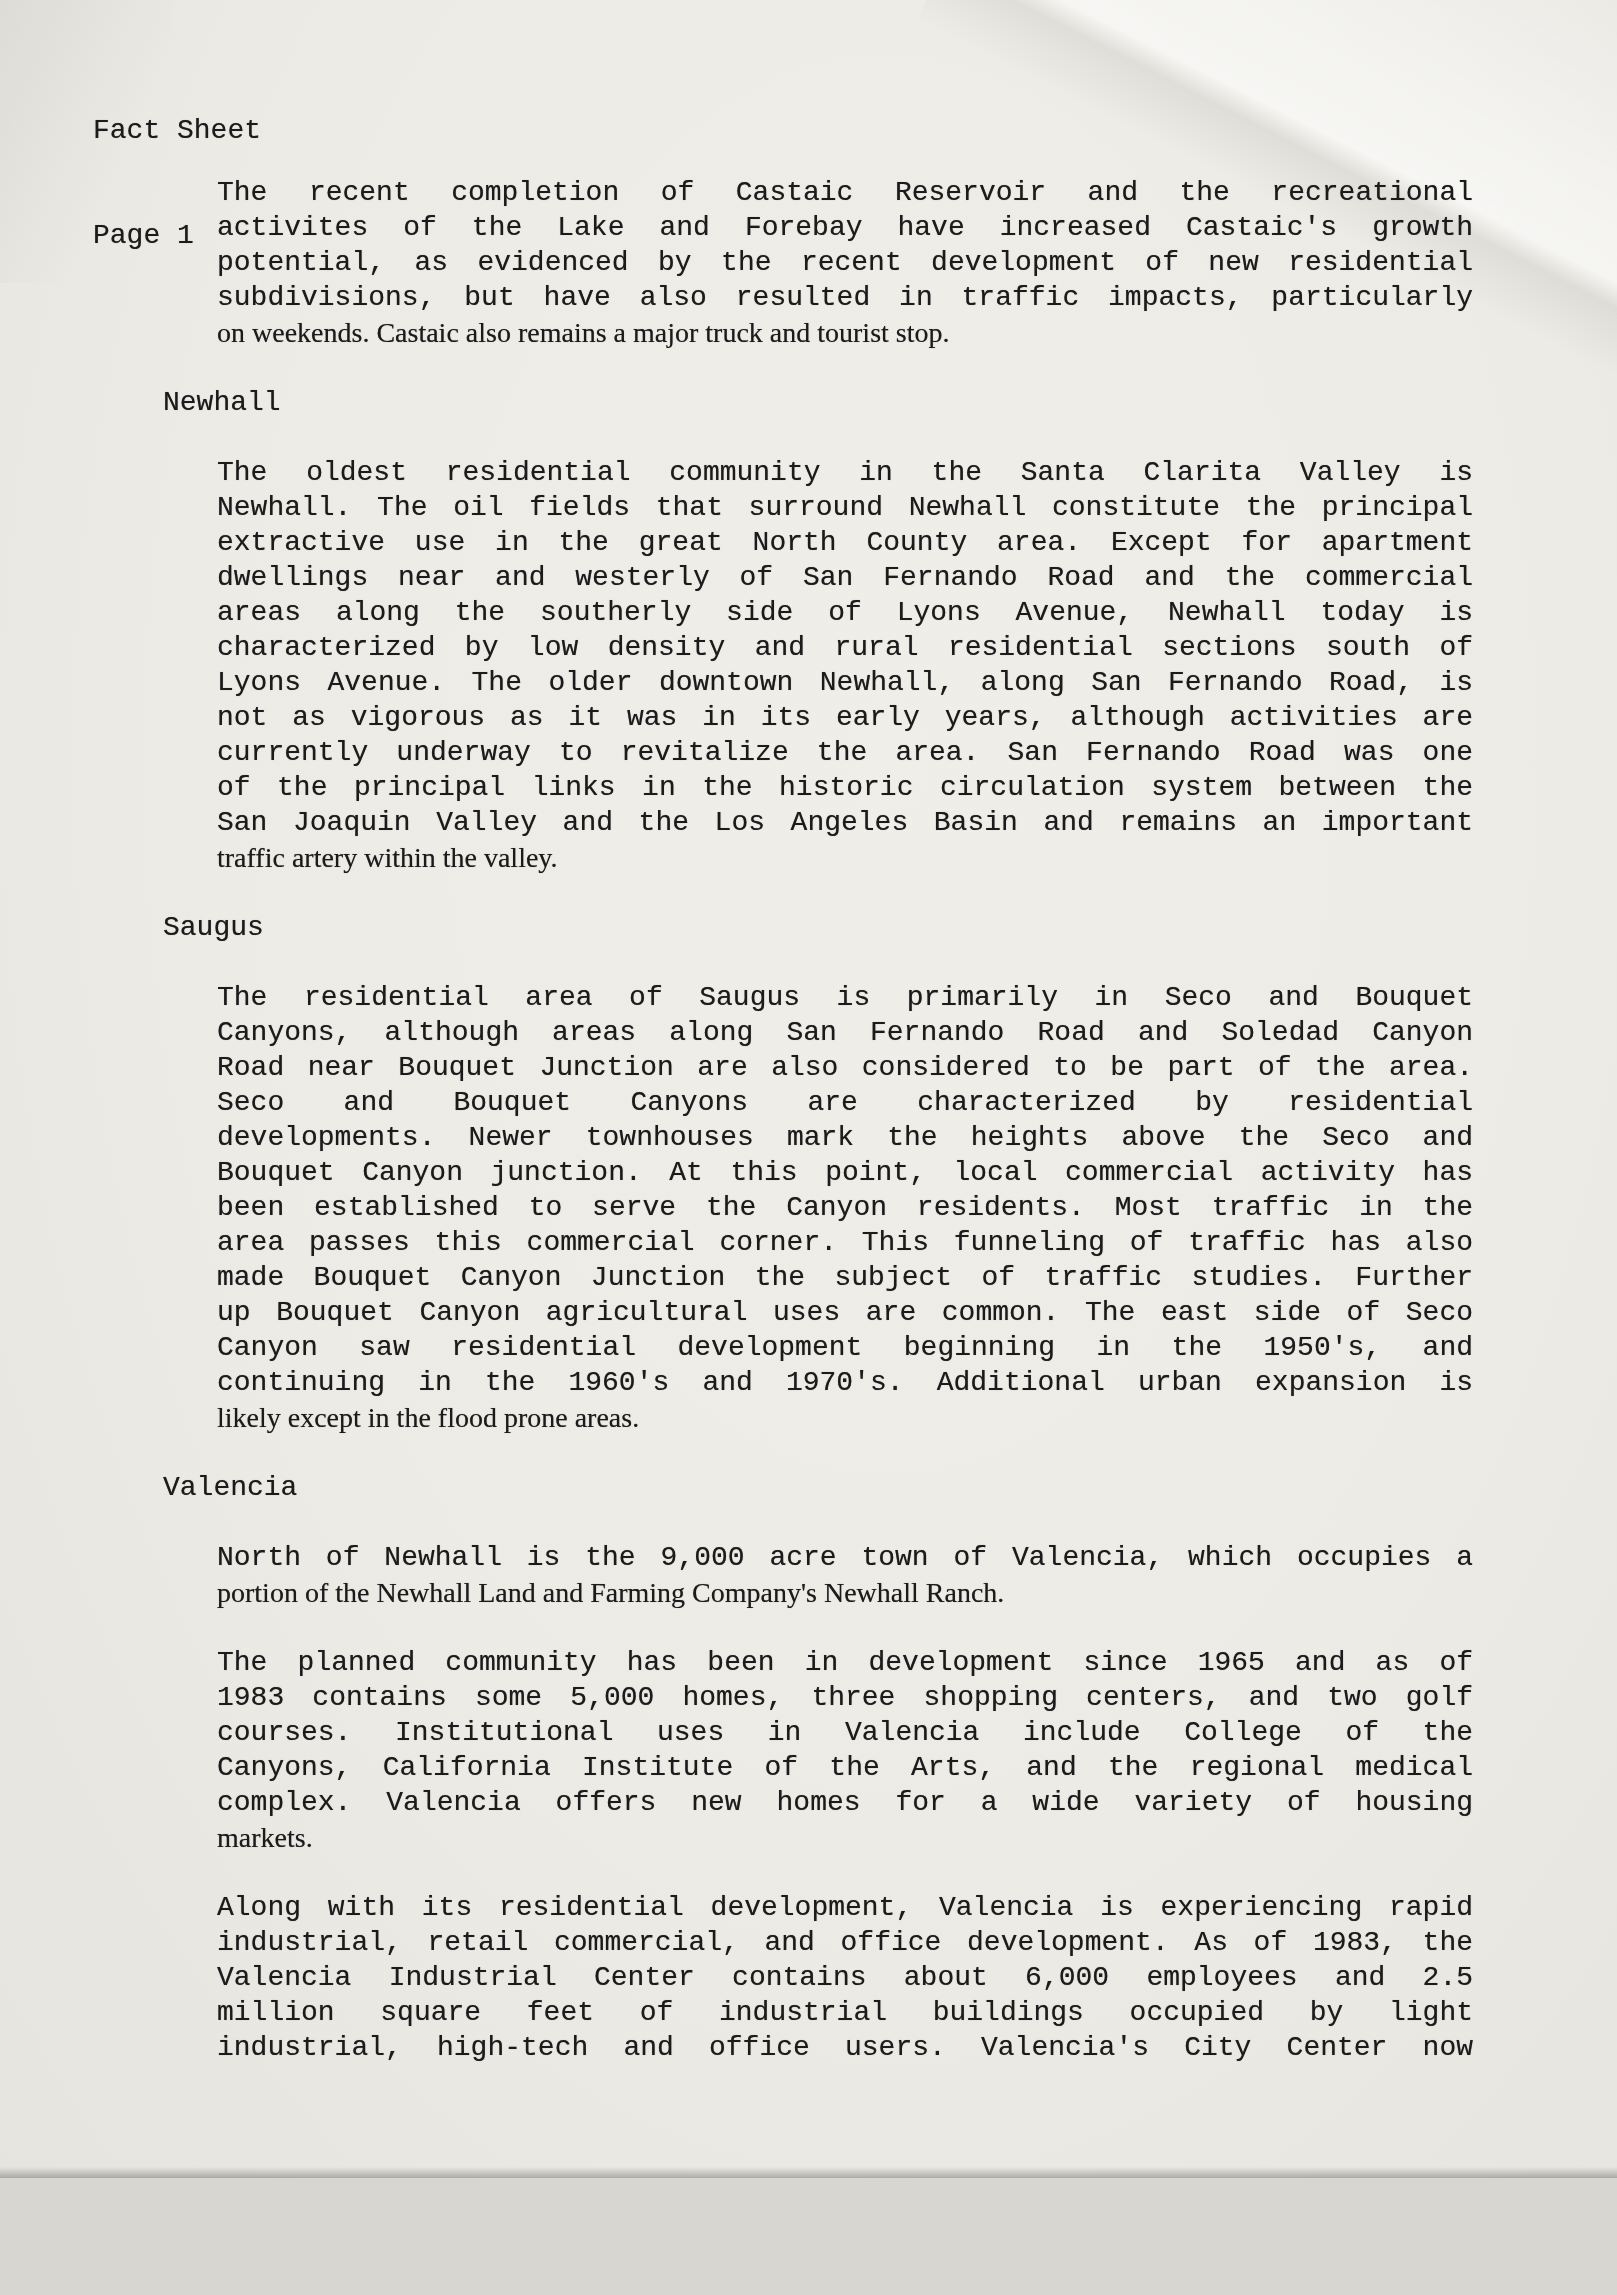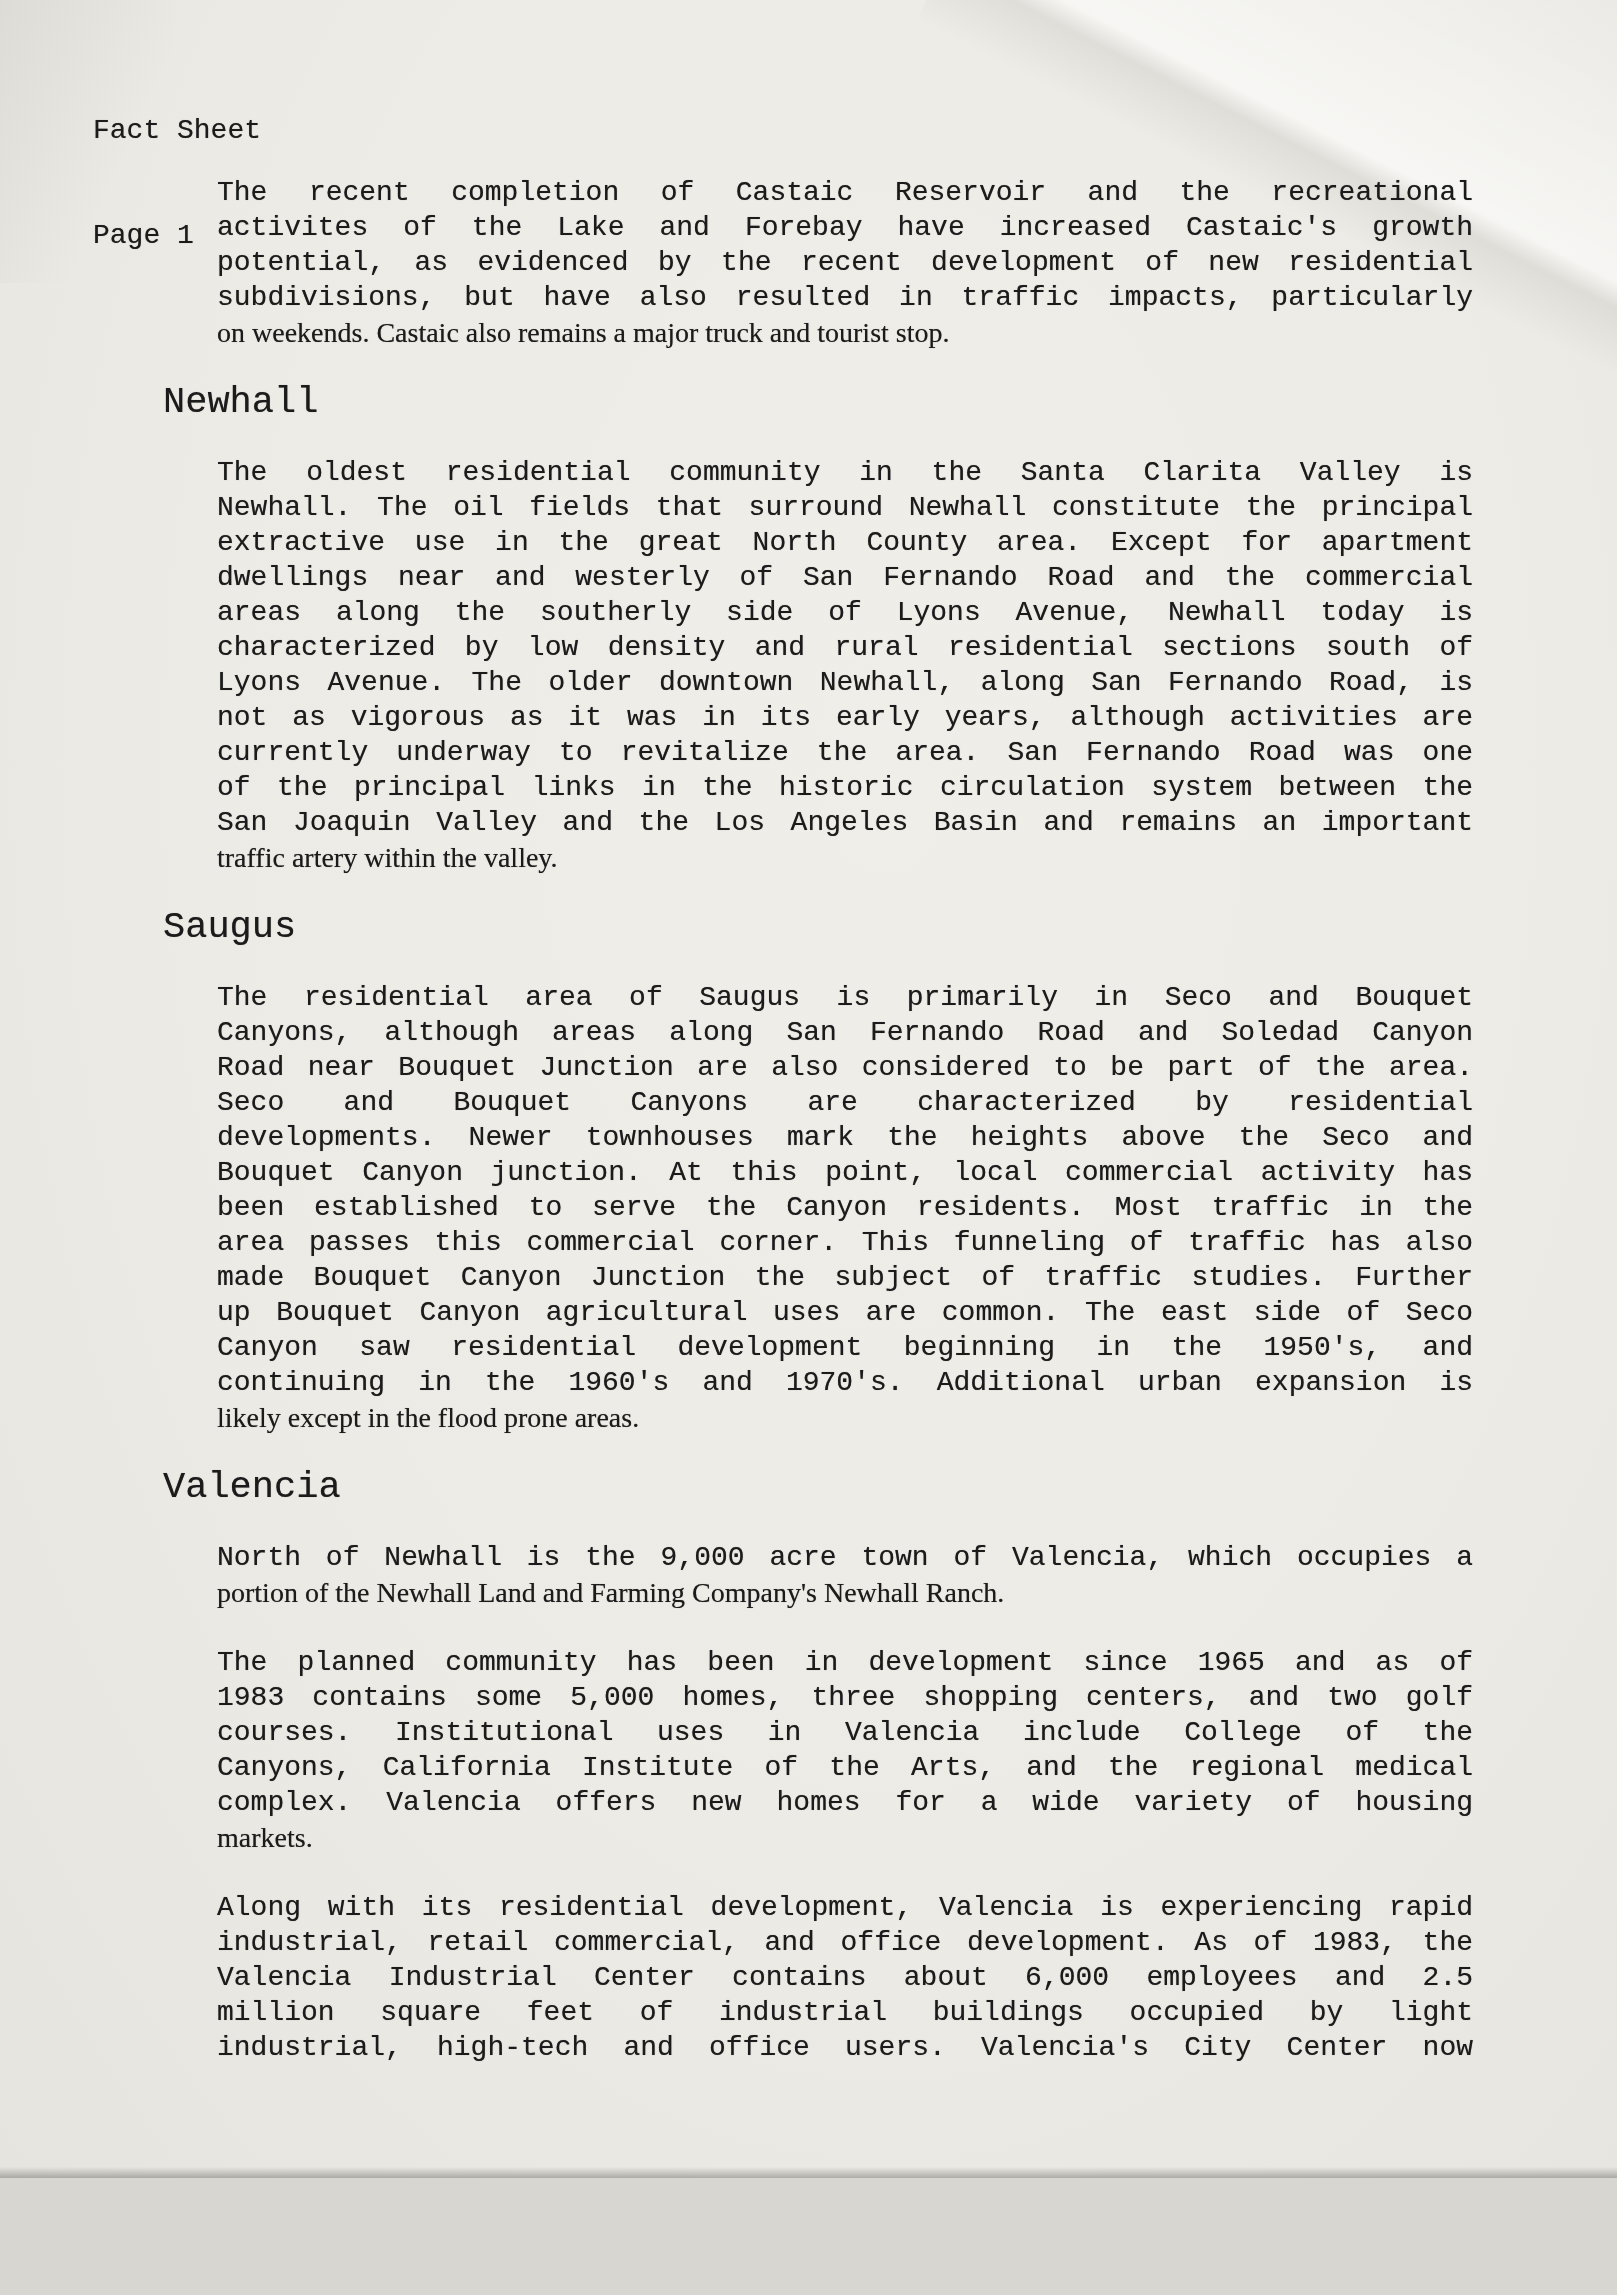--- a/index.html
+++ b/index.html
@@ -67,21 +67,21 @@
     top: 43px;
   }
 
   main.doc-body {
     position: absolute;
     left: 163px;
     top: 175px;
     width: 1310px;
   }
   main.doc-body h2 {
-    font-size: 37px;
+    font-size: 28px;
     line-height: 35px;
     font-weight: normal;
     margin: 10.8px 0 35px 0;
   }
   main.doc-body .paragraph {
     margin: 0 0 35px 54px;
     width: 1256px;
   }
   .line {
     text-align: justify;

